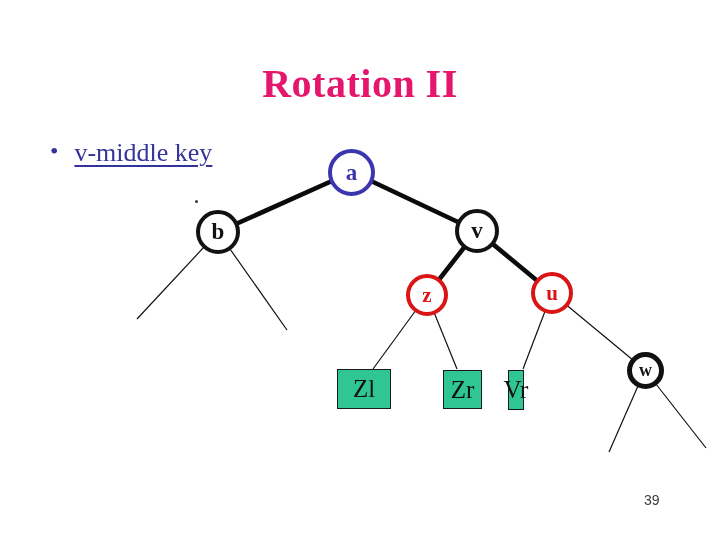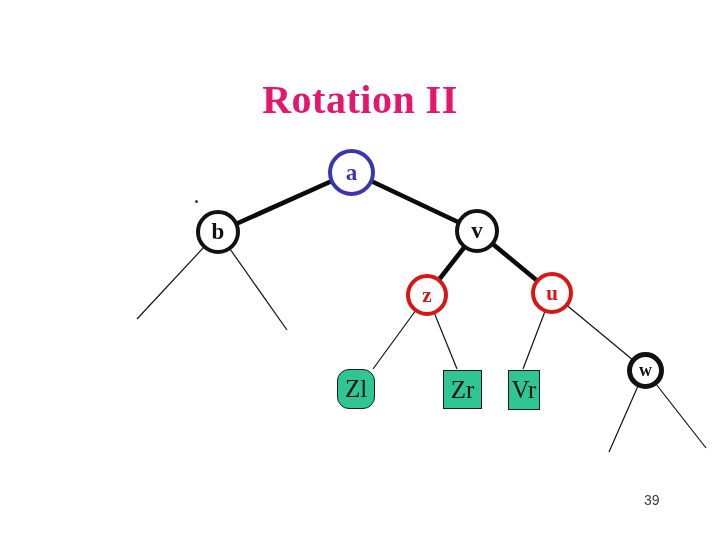--- a/index.html
+++ b/index.html
@@ -5,21 +5,21 @@
   html,body{margin:0;padding:0;background:#888;}
   #slide{
     position:relative;
     width:720px;height:540px;
     background:#ffffff;
     overflow:hidden;
     font-family:"Liberation Serif", serif;
   }
   
   #title{
-    position:absolute;top:76px;left:0;width:720px;
+    position:absolute;top:60px;left:0;width:720px;
     text-align:center;
     font-size:40px;font-weight:bold;
     color:#e4176c;
     letter-spacing:0.5px;
   }
   #bullet-line{
     position:absolute;top:138px;left:50px;
     color:#333399;
     font-size:26px;
     white-space:nowrap;
@@ -61,31 +61,34 @@
     font-size:25px;color:#111;
     z-index:2;
   }
   
   #node-a{left:328px;top:149px;width:47px;height:47px;border:4px solid #3b36ad;color:#3b36ad;font-size:23px;}
   #node-b{left:196px;top:210px;width:44px;height:44px;border:4px solid #121212;color:#121212;font-size:23px;}
   #node-v{left:455px;top:209px;width:44px;height:44px;border:4px solid #121212;color:#121212;font-size:23px;}
   #node-z{left:406px;top:274px;width:42px;height:42px;border:4px solid #d91515;color:#d91515;font-size:21px;}
   #node-u{left:531px;top:272px;width:42px;height:42px;border:4px solid #d91515;color:#d91515;font-size:21px;}
   #node-w{left:627px;top:352px;width:37px;height:37px;border:5px solid #111111;color:#111111;font-size:18px;}
-  #leaf-Zl{left:337px;top:369px;width:38px;height:40px;border-radius:12px;}
+  #leaf-Zl{left:337px;top:369px;width:54px;height:40px;}
   #leaf-Zr{left:443px;top:370px;width:39px;height:39px;}
-  #leaf-Vr{left:508px;top:370px;width:32px;height:40px;}
+  #leaf-Vr{left:508px;top:370px;width:16px;height:40px;}
 </style>
 </head>
 <body>
 
 <div id="slide">
 
   <div id="title">Rotation II</div>
 
+  <div id="bullet-line">
+    <span class="marker">•</span><span class="btext">v-middle key</span>
+  </div>
 
   <div id="stray-dot"></div>
 
   <svg id="edges" width="720" height="540">
 
     <line x1="352" y1="172" x2="218" y2="232" stroke="#0b0b0b" stroke-width="4.6"></line>
     <line x1="352" y1="172" x2="477" y2="231" stroke="#0b0b0b" stroke-width="4.6"></line>
     <line x1="477" y1="231" x2="427" y2="295" stroke="#0b0b0b" stroke-width="4.6"></line>
     <line x1="477" y1="231" x2="552" y2="293" stroke="#0b0b0b" stroke-width="4.6"></line>
 

